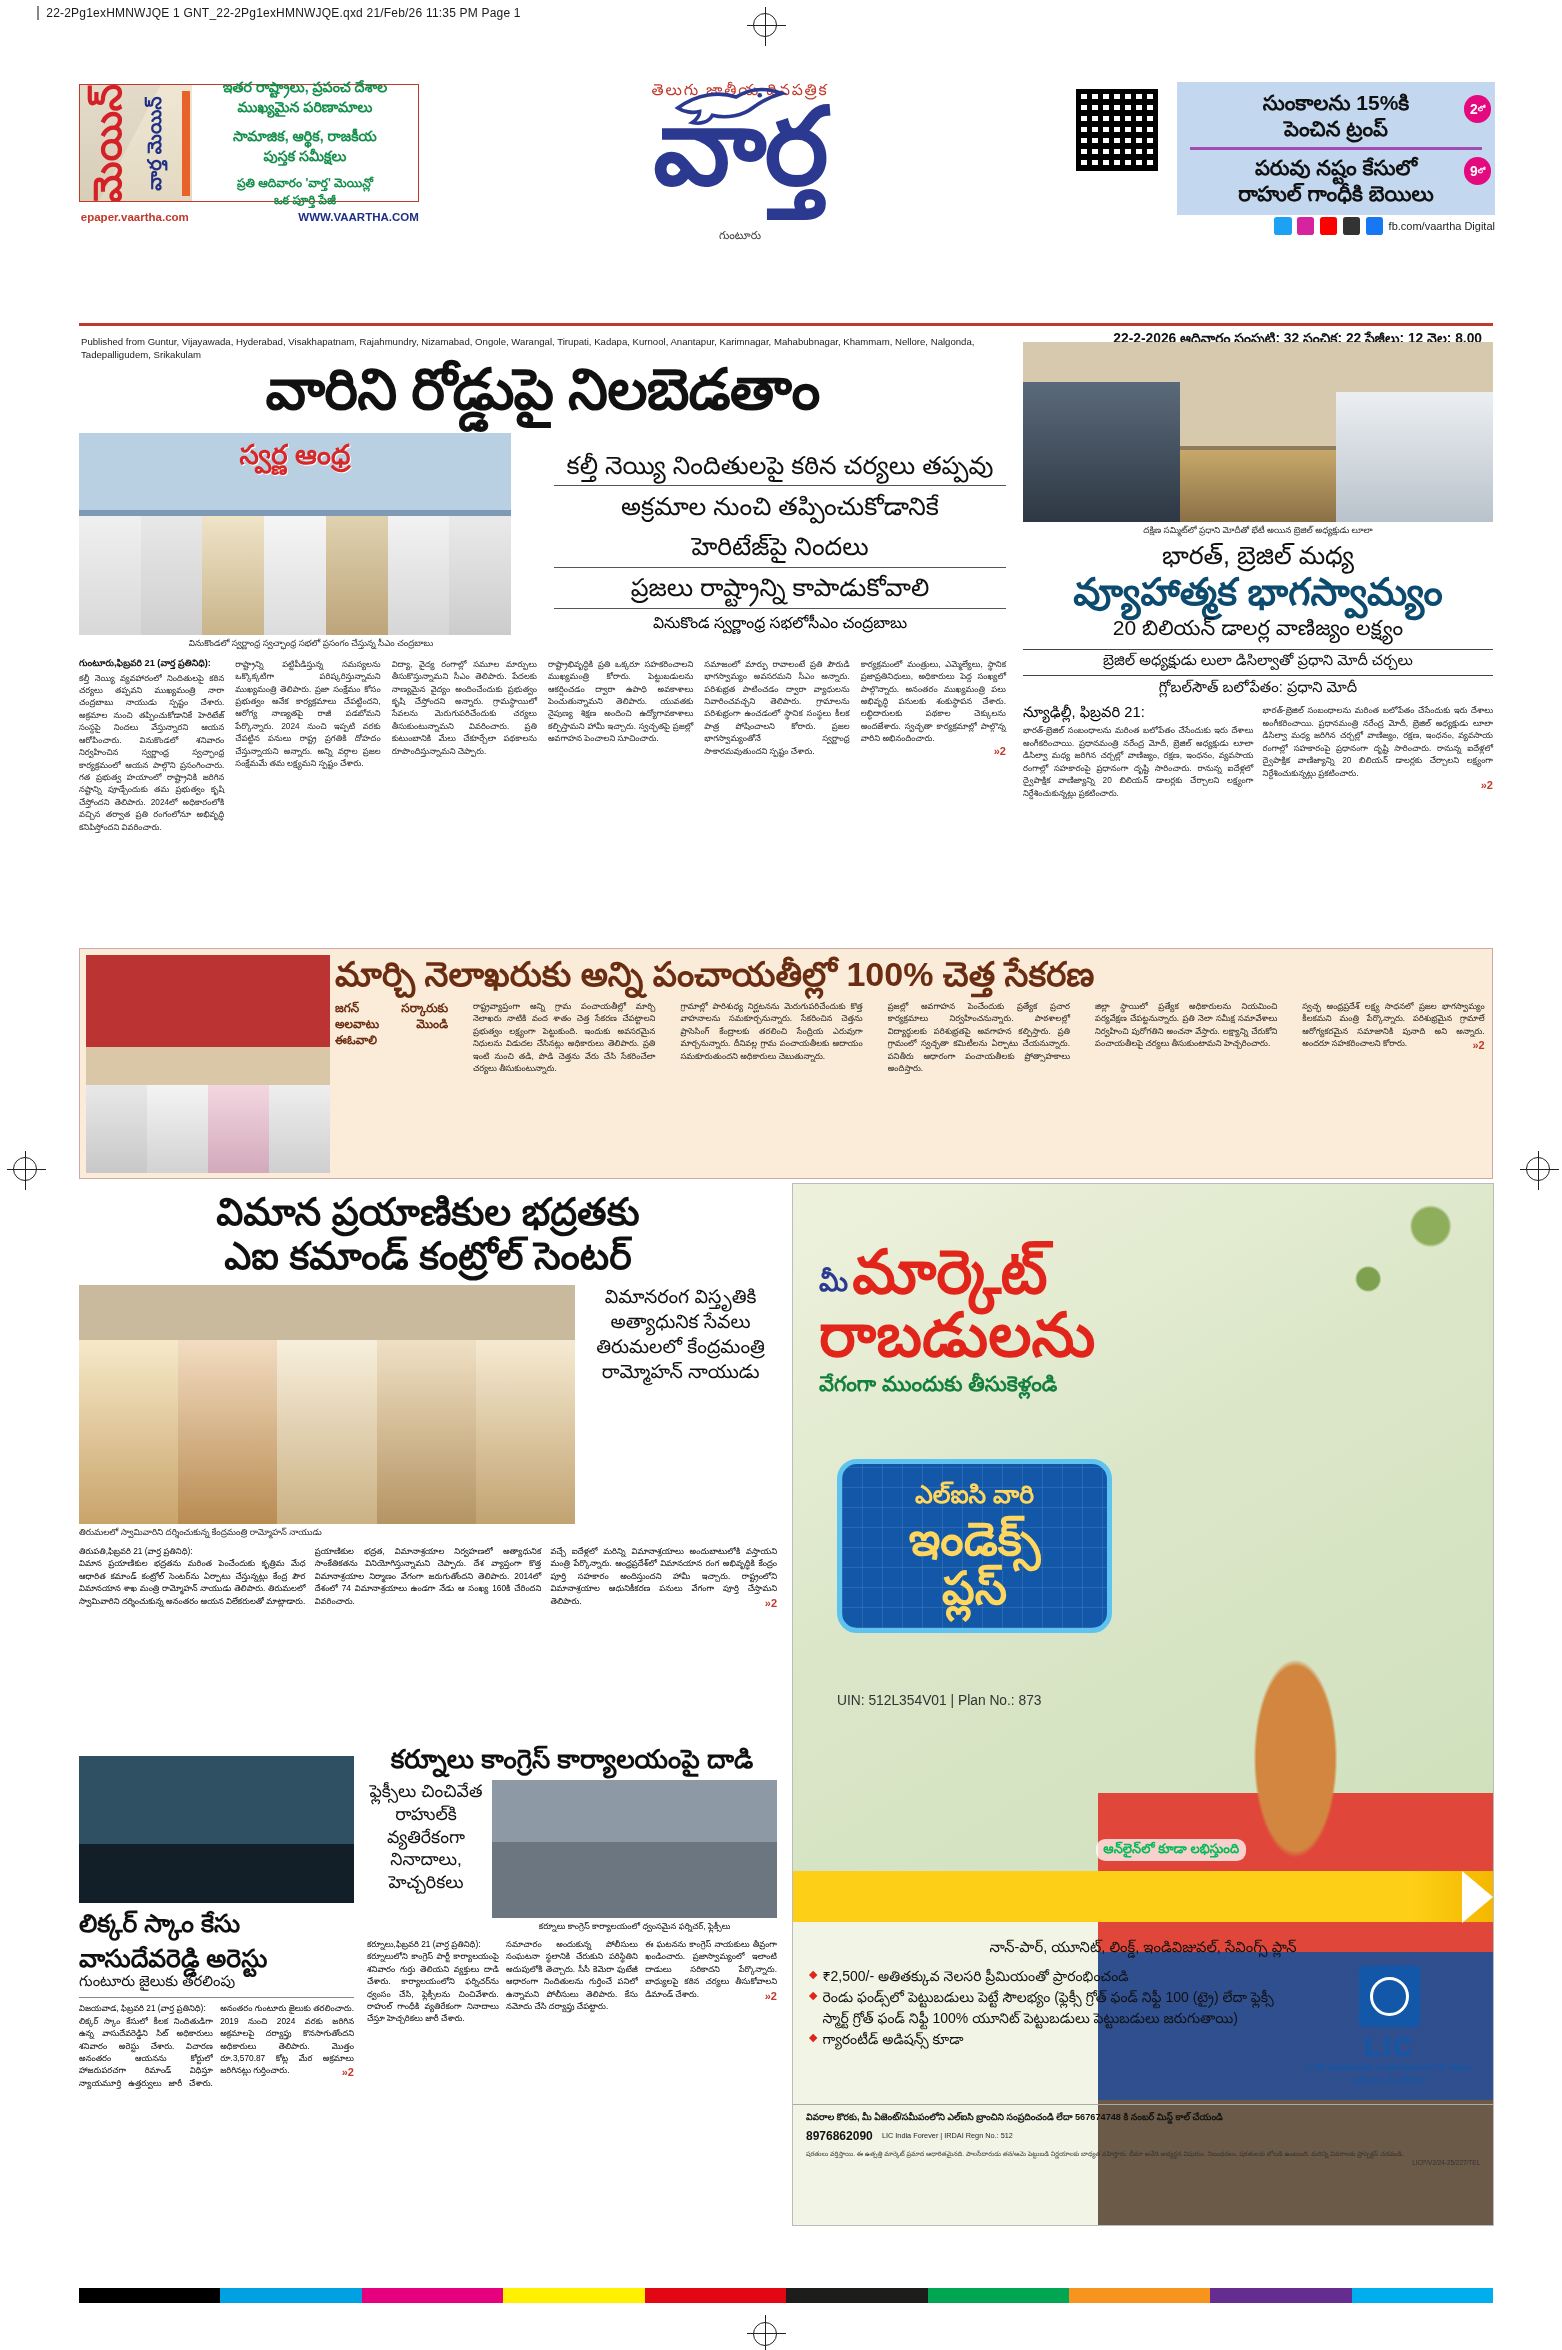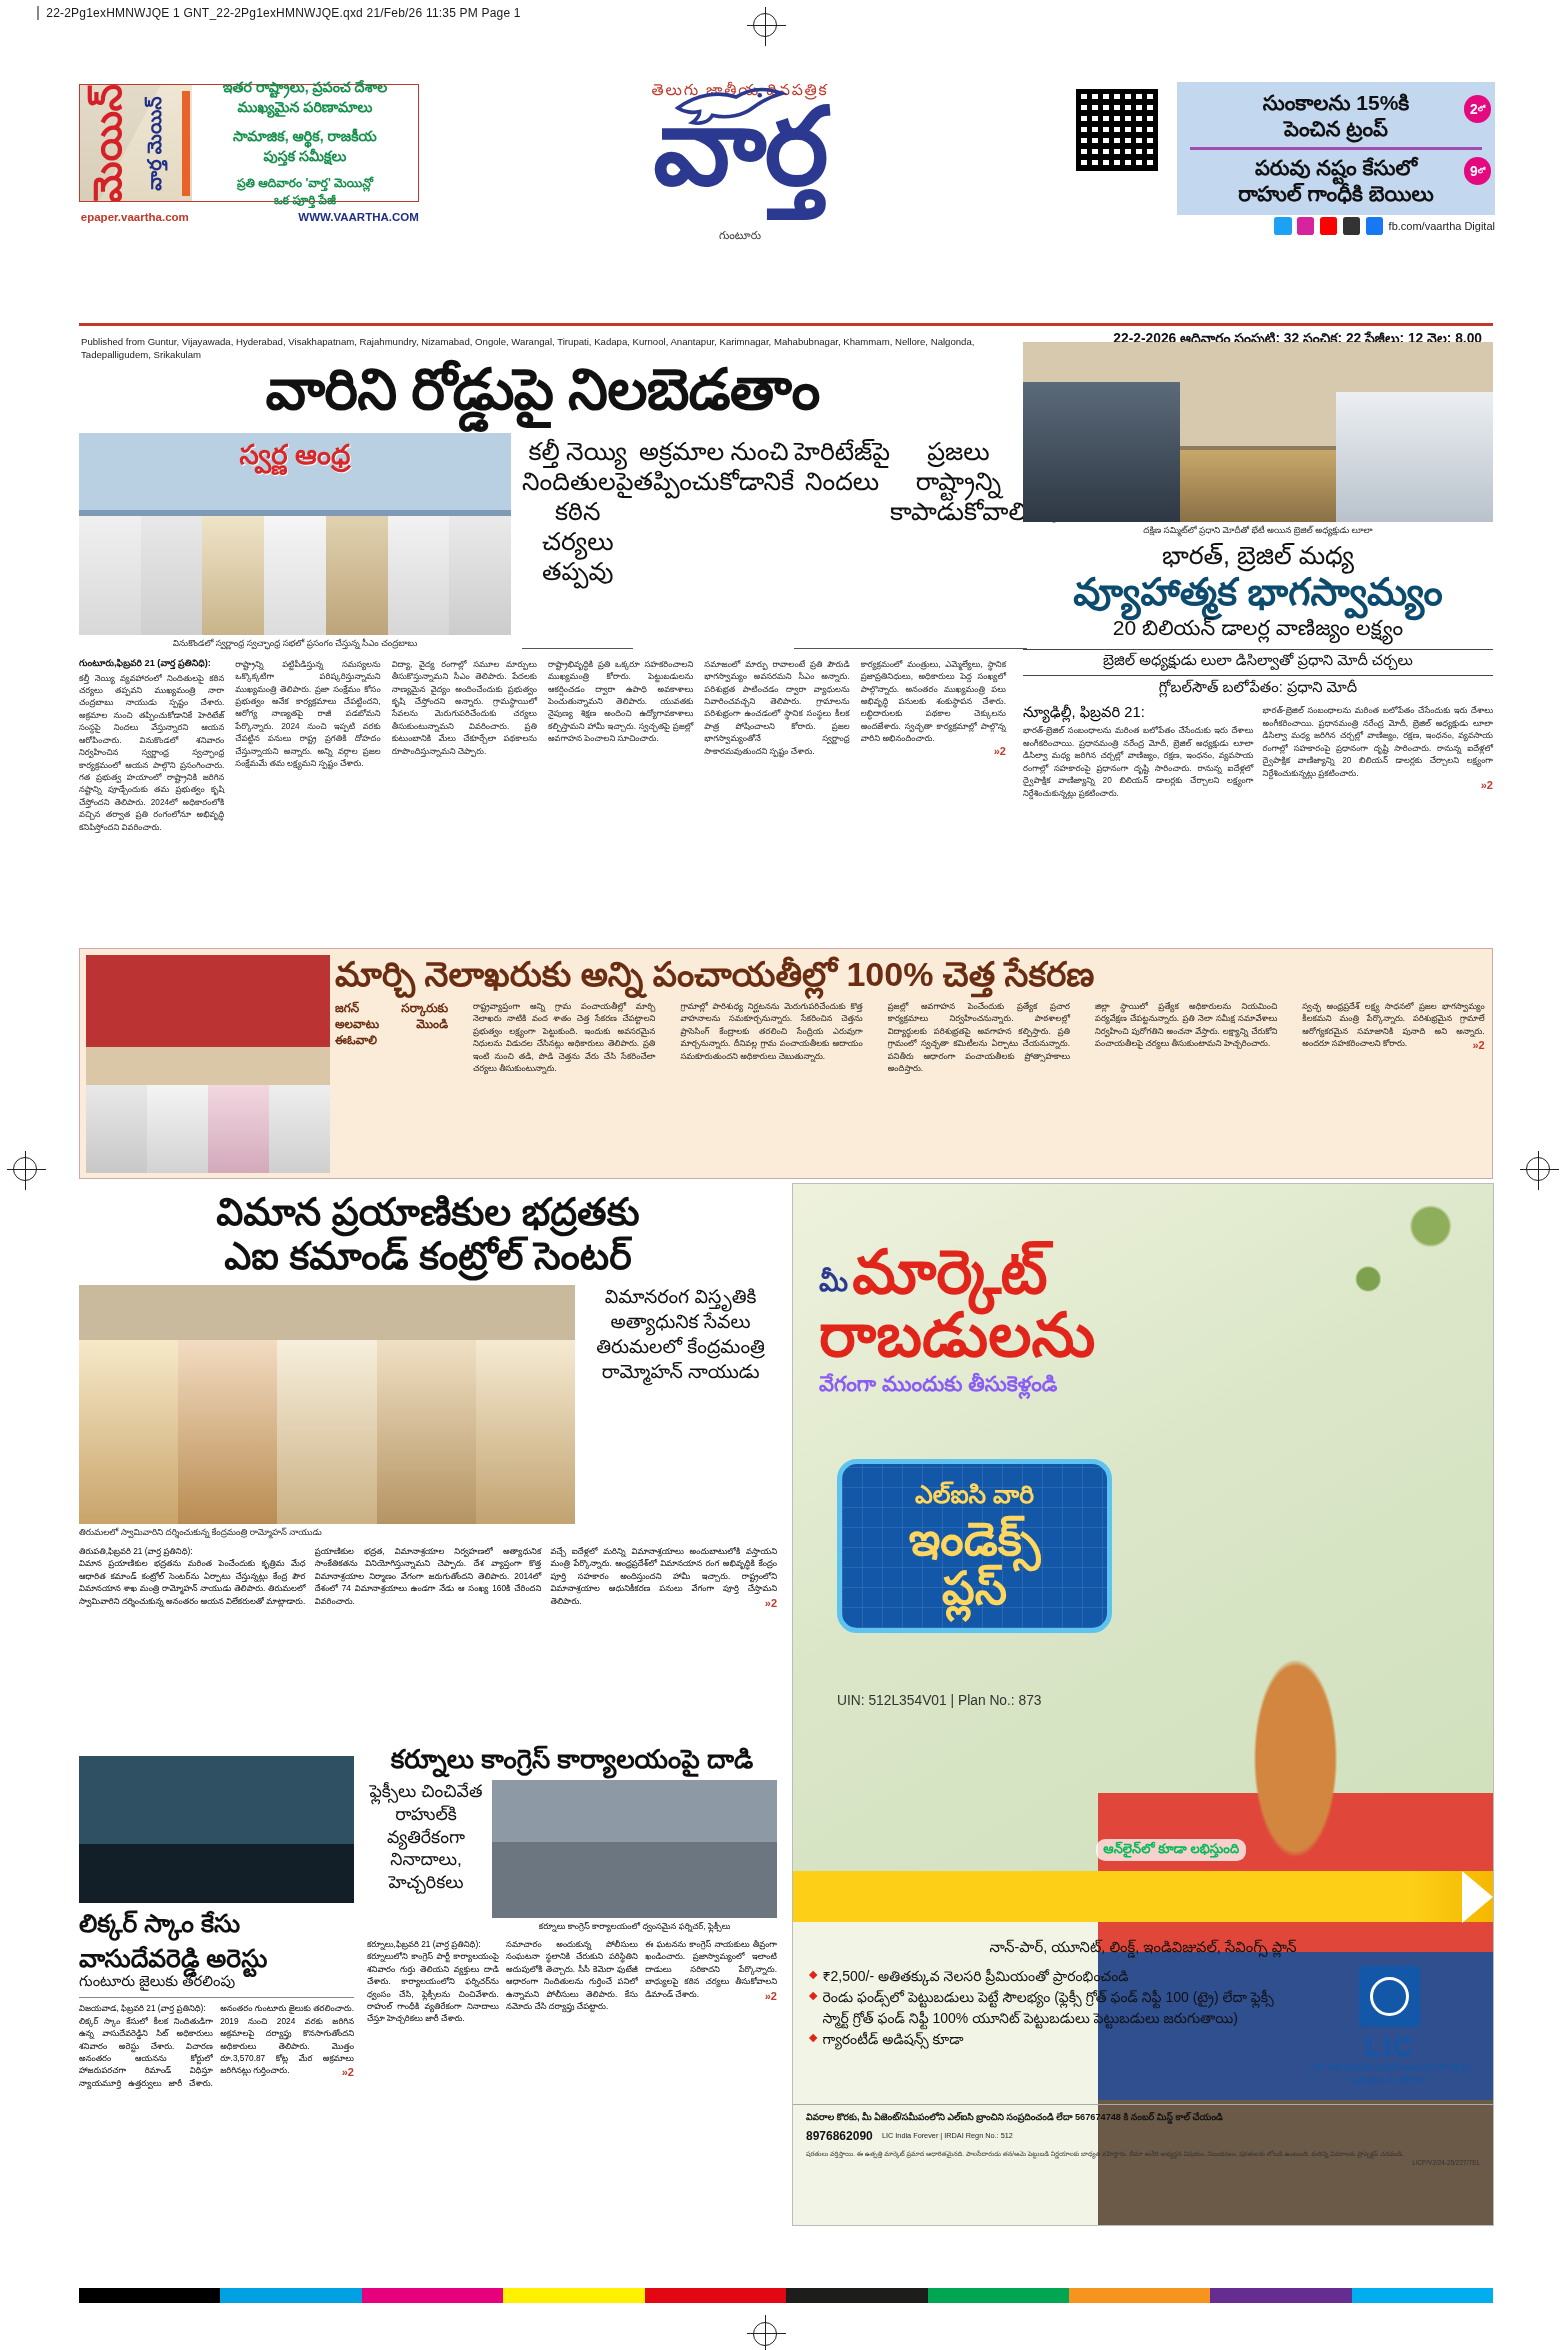--- a/index.html
+++ b/index.html
@@ -157,21 +157,21 @@
     position: absolute; left: 0; right: 0; top: 5.5px; height: 40px;
     display: flex; align-items: center; justify-content: center;
     color: #d62828; font-size: 27.5px; font-weight: bold;
     text-shadow: 0.9px 0.9px 0 #fff;
   }
   .lp-people { position: absolute; left: 0; right: 0; bottom: 0; height: 119px; display: flex; }
   .lp-people i { flex: 1; display: block; }
   .photo-cap {
     font-size: 8.7px; color: #222; text-align: center; margin-top: 2.8px; line-height: 1.25;
   }
-  .lead-subs { flex: 1; display: flex; flex-direction: row; justify-content: space-between; font-family: Liberation Serif, serif; }
+  .lead-subs { flex: 1; display: flex; flex-direction: column; justify-content: center; }
   .sub-h {
     font-size: 25px; color: #111; text-align: center; padding: 4.6px 0 5.5px;
     border-bottom: 1.8px solid #555; line-height: 1.2;
   }
   .sub-h:last-child { border-bottom: none; }
 
   .lead-body { display: flex; gap: 11px; margin-top: 9.2px; }
   .col { flex: 1; }
   .col .byline { font-size: 9.2px; font-weight: bold; color: #111; margin-bottom: 1.8px; }
   .tcol {
@@ -274,21 +274,21 @@
   }
   .lic-hero .branch {
     position: absolute; right: 0; top: 0; width: 312px; height: 211px;
     background: radial-gradient(circle at 80% 20%, #8fae5c 0 6%, transparent 7%),
                 radial-gradient(circle at 60% 45%, #7ea150 0 5%, transparent 6%);
   }
   .lic-h1 { position: absolute; left: 26px; top: 57px; width: 432px; }
   .lic-h1 .l-mee { font-size: 27.5px; color: #2b3990; font-weight: bold; display:inline-block; vertical-align: bottom; }
   .lic-h1 .l-big { font-size: 61px; color: #e1251b; font-weight: bold; line-height: 1.04; display:inline-block; }
   .lic-h1 .l-big2 { font-size: 61px; color: #e1251b; font-weight: bold; line-height: 1.04; display:block; }
-  .lic-h1 .l-small { font-size: 21px; color: #8b5cf6; font-weight: bold; margin-top: 3.7px; }
+  .lic-h1 .l-small { font-size: 21px; color: #15803d; font-weight: bold; margin-top: 3.7px; }
   .lic-chip {
     position: absolute; left: 44px; top: 275px; width: 275px; height: 174px;
     border-radius: 20px; background: #1257a8; border: 5.5px solid #5fc3f0;
     display: flex; flex-direction: column; align-items: center; justify-content: center;
     background-image: repeating-linear-gradient(90deg, rgba(255,255,255,.10) 0 0.9px, transparent 0.9px 20px),
                       repeating-linear-gradient(0deg, rgba(255,255,255,.10) 0 0.9px, transparent 0.9px 20px);
   }
   .lic-chip .c1 { color: #ffd75e; font-size: 25px; font-weight: bold; }
   .lic-chip .c2 { color: #ffd75e; font-size: 46px; font-weight: bold; line-height: 1.05; }
   .lic-chip .c3 { color: #ffd75e; font-size: 46px; font-weight: bold; line-height: 1.05; }

